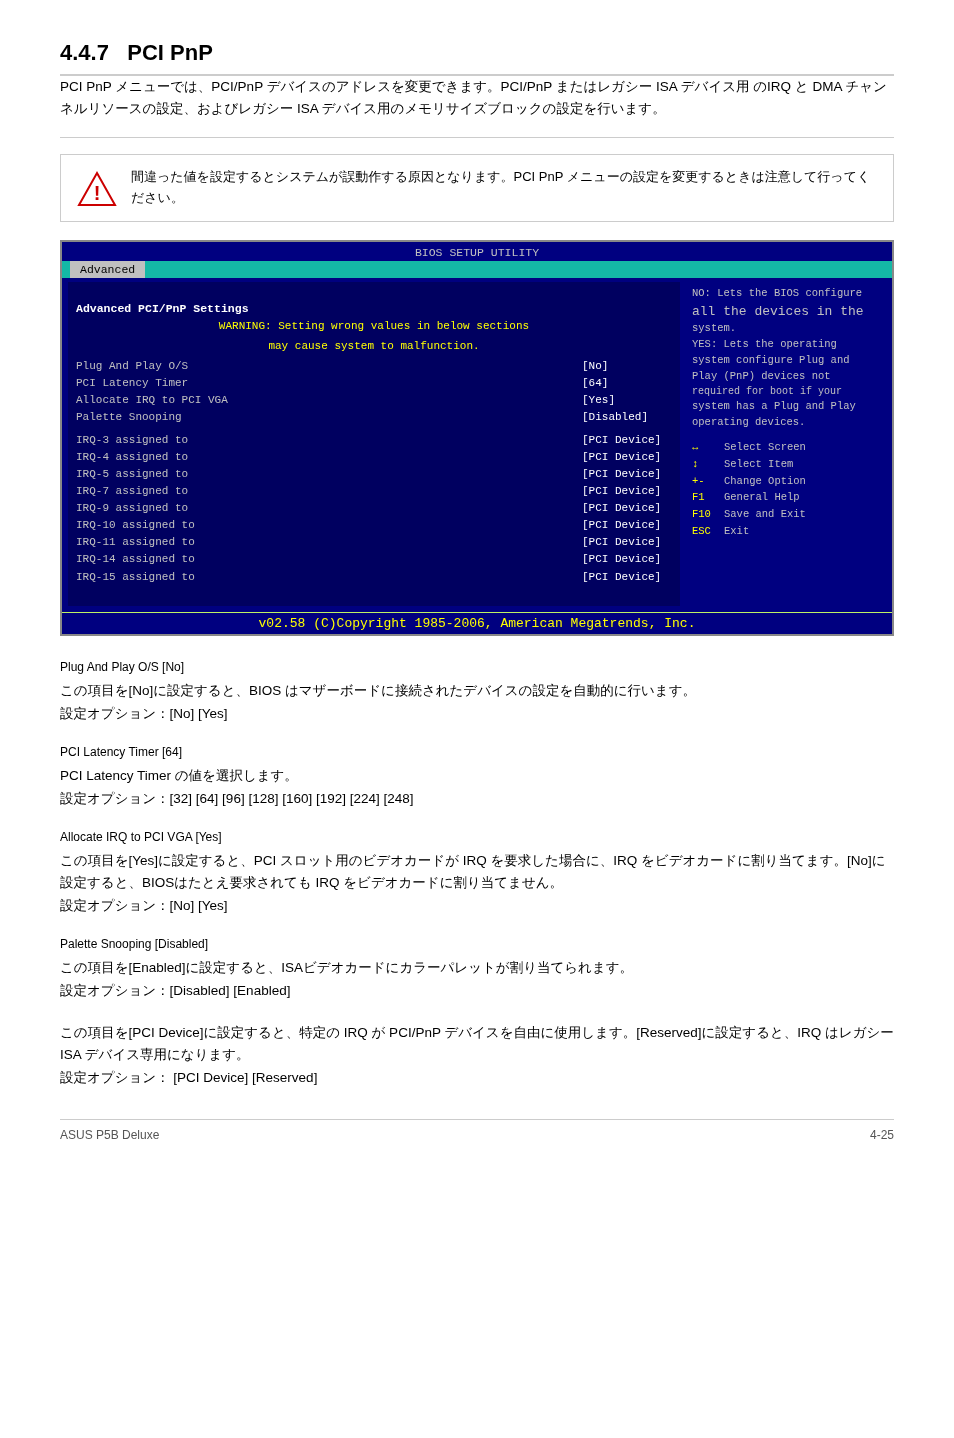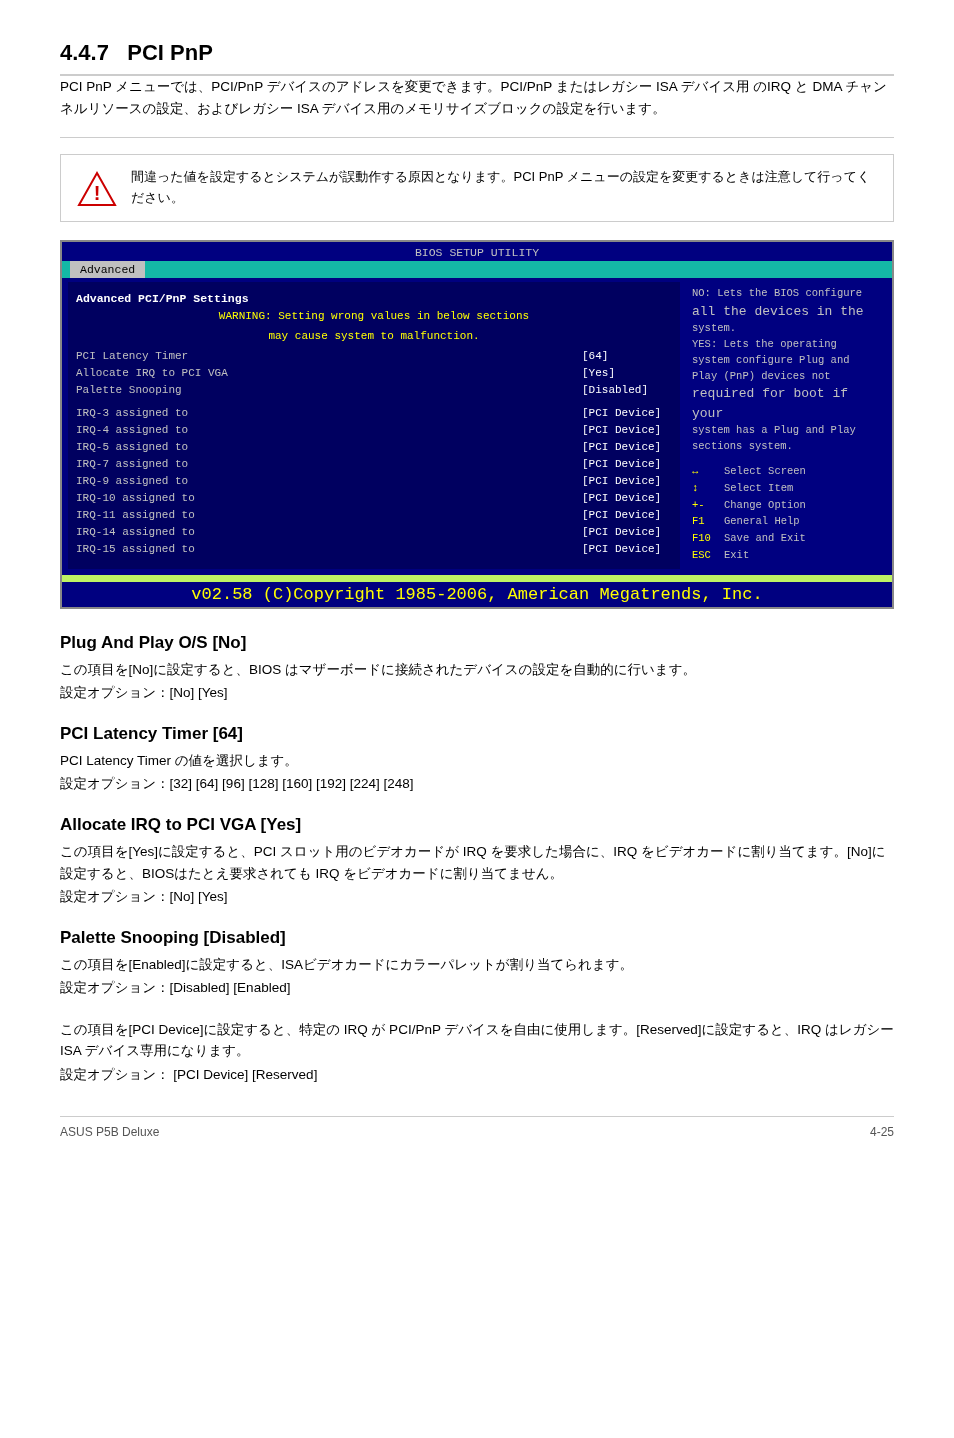--- a/index.html
+++ b/index.html
@@ -77,21 +77,21 @@
     }
     .bios-body {
       display: flex;
       background: #000080;
       padding: 4px 6px 6px;
       gap: 6px;
     }
     .bios-left {
       flex: 1;
       background: #000060;
-      padding: 10px 8px;
+      padding: 20px 8px;
       color: #c0c0c0;
     }
     .bios-right {
       width: 200px;
       background: #000080;
       padding: 4px 6px;
       color: #c0c0c0;
       font-size: 11px;
       line-height: 1.5;
     }
@@ -130,31 +130,31 @@
     }
     .bios-key-sym {
       color: #ffff00;
       min-width: 24px;
     }
     .bios-footer {
       text-align: center;
       background: #000080;
       color: #ffff00;
       font-family: 'Courier New', monospace;
-      font-size: 17px;
+      font-size: 13px;
       padding: 3px 12px;
-      border-top: 7px solid #bef264;
+      border-top: 1px solid #bef264;
     }
     
     .item-section {
       margin-bottom: 20px;
     }
     .item-heading {
-      font-size: 17px;
-      font-weight: bold;
+      font-size: 12px;
+      font-weight: normal;
       margin-bottom: 6px;
     }
     .item-desc {
       font-size: 13.5px;
       line-height: 1.6;
       margin-bottom: 2px;
     }
     .item-options {
       font-size: 13.5px;
       line-height: 1.6;
@@ -199,20 +199,24 @@
   <div class="bios-tabs">
     <div class="bios-tab active">Advanced</div>
   </div>
   <div class="bios-body">
     <div class="bios-left">
       <div class="bios-section-title">Advanced PCI/PnP Settings</div>
       <div class="bios-warning">WARNING: Setting wrong values in below sections</div>
       <div class="bios-warning">may cause system to malfunction.</div>
       <div id="bios-rows-container">
           <div class="bios-row">
+            <span class="label">Plug And Play O/S</span>
+            <span class="value">[No]</span>
+          </div>
+          <div class="bios-row">
             <span class="label">PCI Latency Timer</span>
             <span class="value">[64]</span>
           </div>
           <div class="bios-row">
             <span class="label">Allocate IRQ to PCI VGA</span>
             <span class="value">[Yes]</span>
           </div>
           <div class="bios-row">
             <span class="label">Palette Snooping</span>
             <span class="value">[Disabled]</span>
@@ -259,23 +263,23 @@
         </div>
     </div>
     <div class="bios-right">
       <div id="bios-right-text">
           <div style="font-size: 10.5px; line-height: 1.5;">NO: Lets the BIOS configure</div>
           <div style="font-size: 13px; line-height: 1.5;">all the devices in the</div>
           <div style="font-size: 10.5px; line-height: 1.5;">system.</div>
           <div style="font-size: 10.5px; line-height: 1.5;">YES: Lets the operating</div>
           <div style="font-size: 10.5px; line-height: 1.5;">system configure Plug and</div>
           <div style="font-size: 10.5px; line-height: 1.5;">Play (PnP) devices not</div>
-          <div style="font-size: 13px; line-height: 1.5;">required for boot if your</div>
+          <div style="font-size: 10px; line-height: 1.5;">required for boot if your</div>
           <div style="font-size: 10.5px; line-height: 1.5;">system has a Plug and Play</div>
-          <div style="font-size: 10.5px; line-height: 1.5;">sections system.</div>
+          <div style="font-size: 10.5px; line-height: 1.5;">operating devices.</div>
         </div>
       <div class="bios-keys" id="bios-keys-container">
           <div class="bios-key-row">
             <span class="bios-key-sym" style="color:#ffff00;min-width:28px;font-size:10.5px;">↔</span>
             <span style="font-size:10.5px;">Select Screen</span>
           </div>
           <div class="bios-key-row">
             <span class="bios-key-sym" style="color:#ffff00;min-width:28px;font-size:10.5px;">↕</span>
             <span style="font-size:10.5px;">Select Item</span>
           </div>

